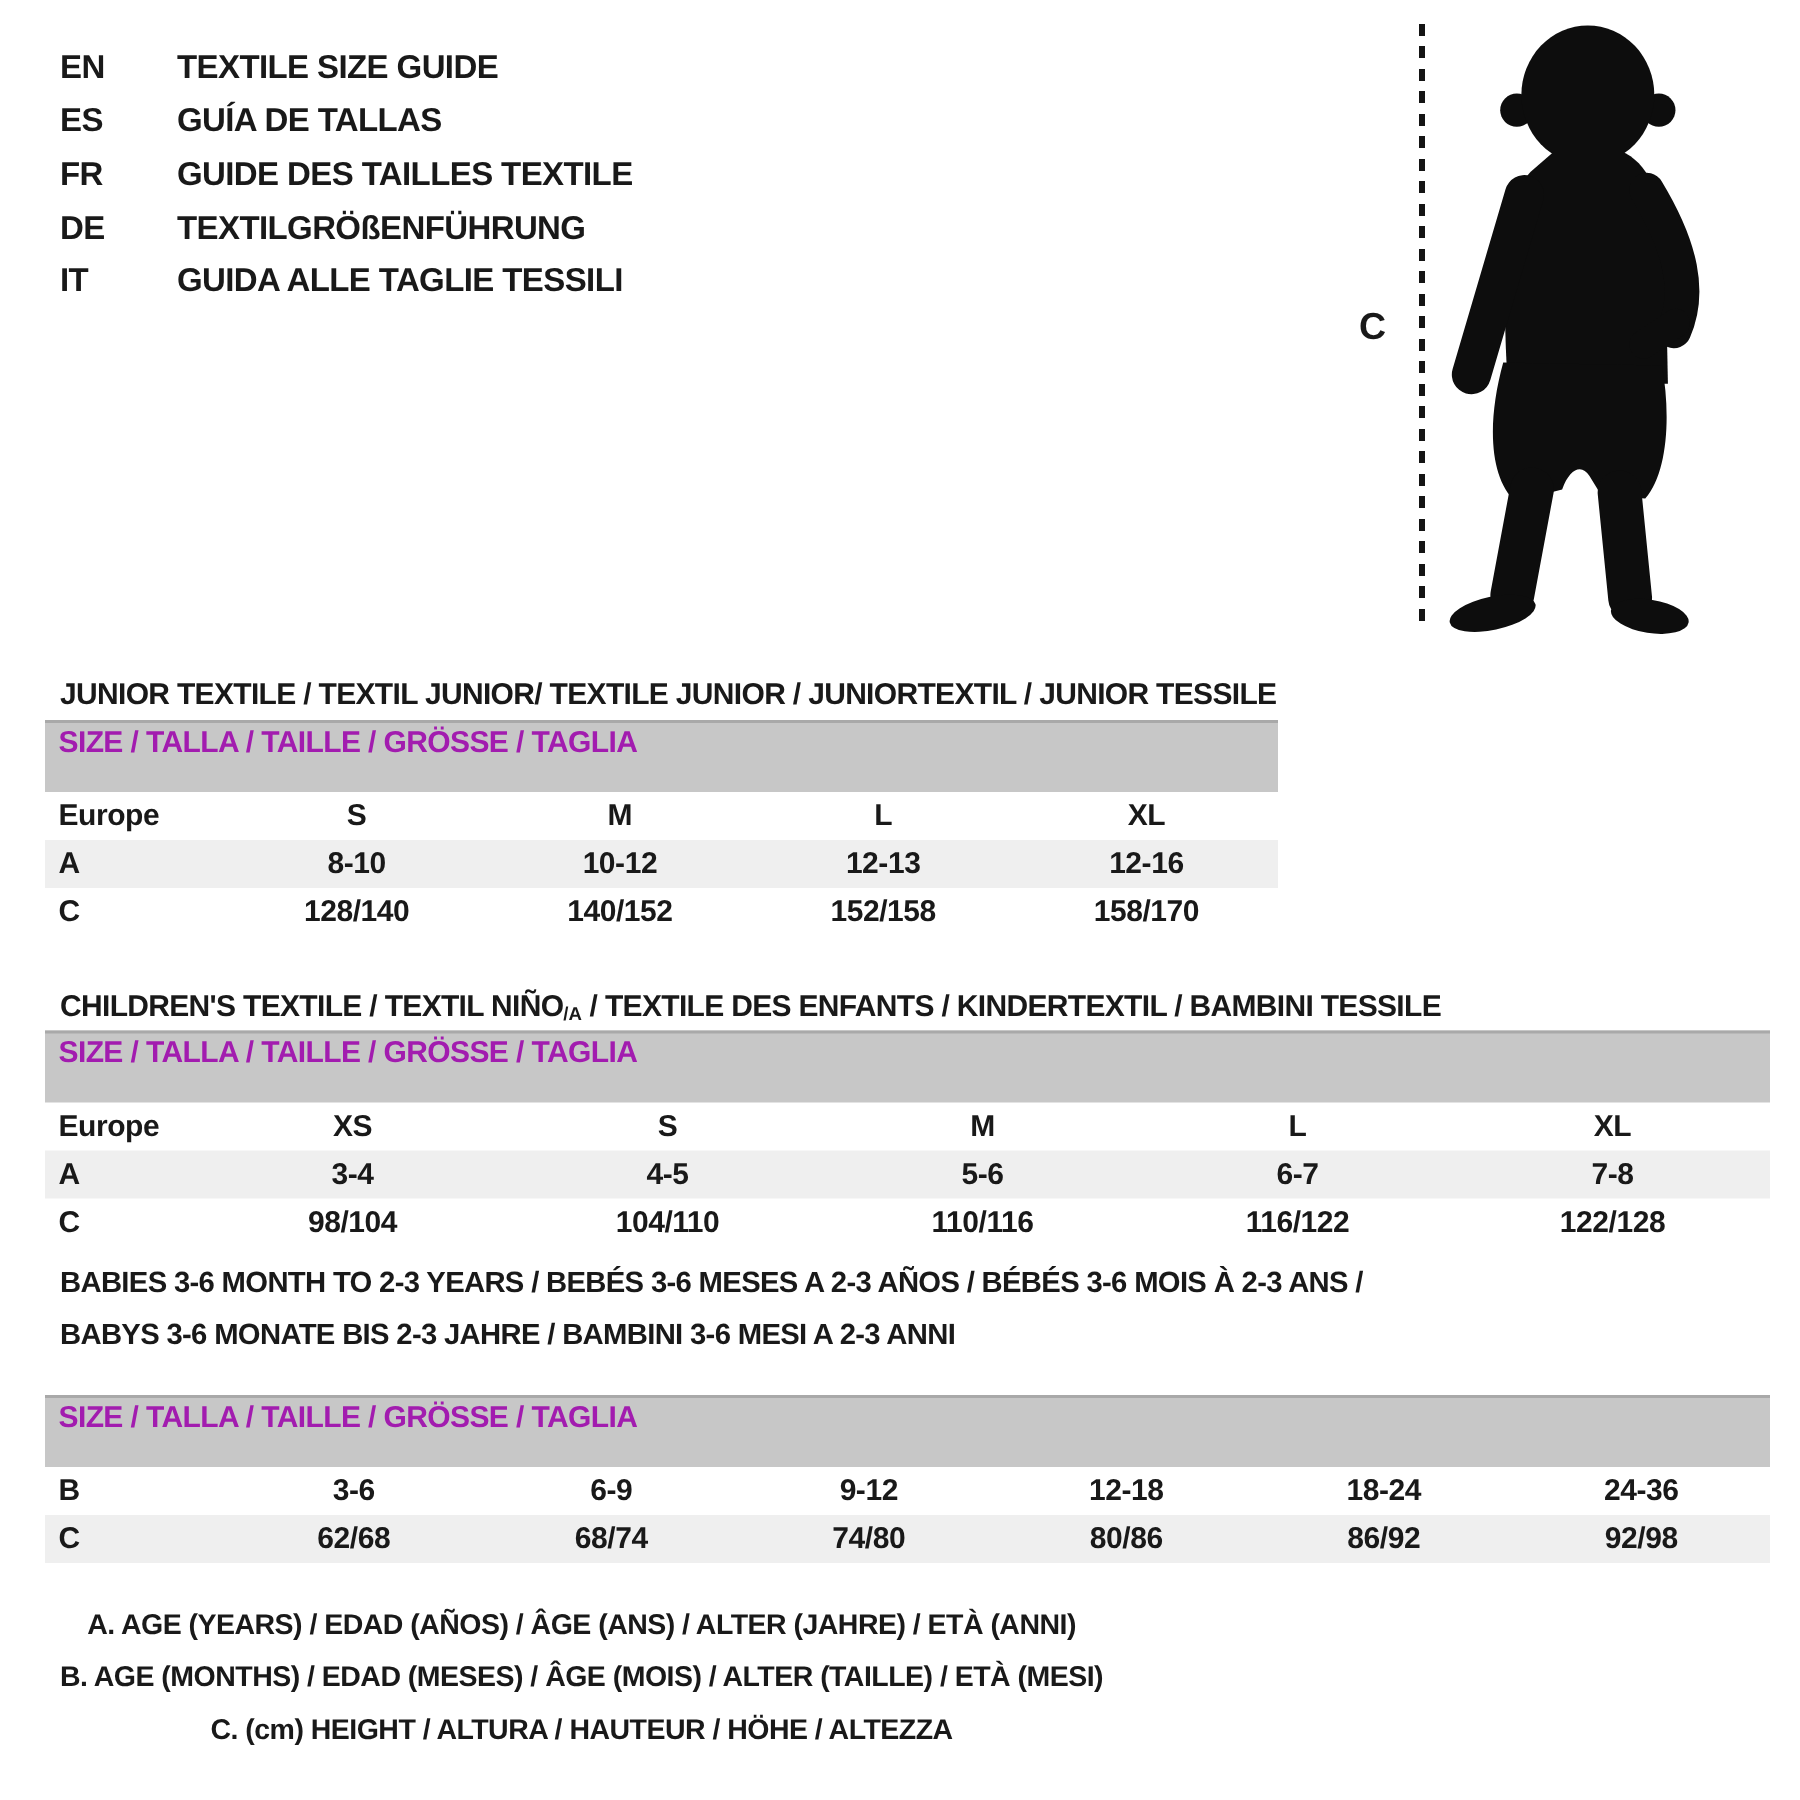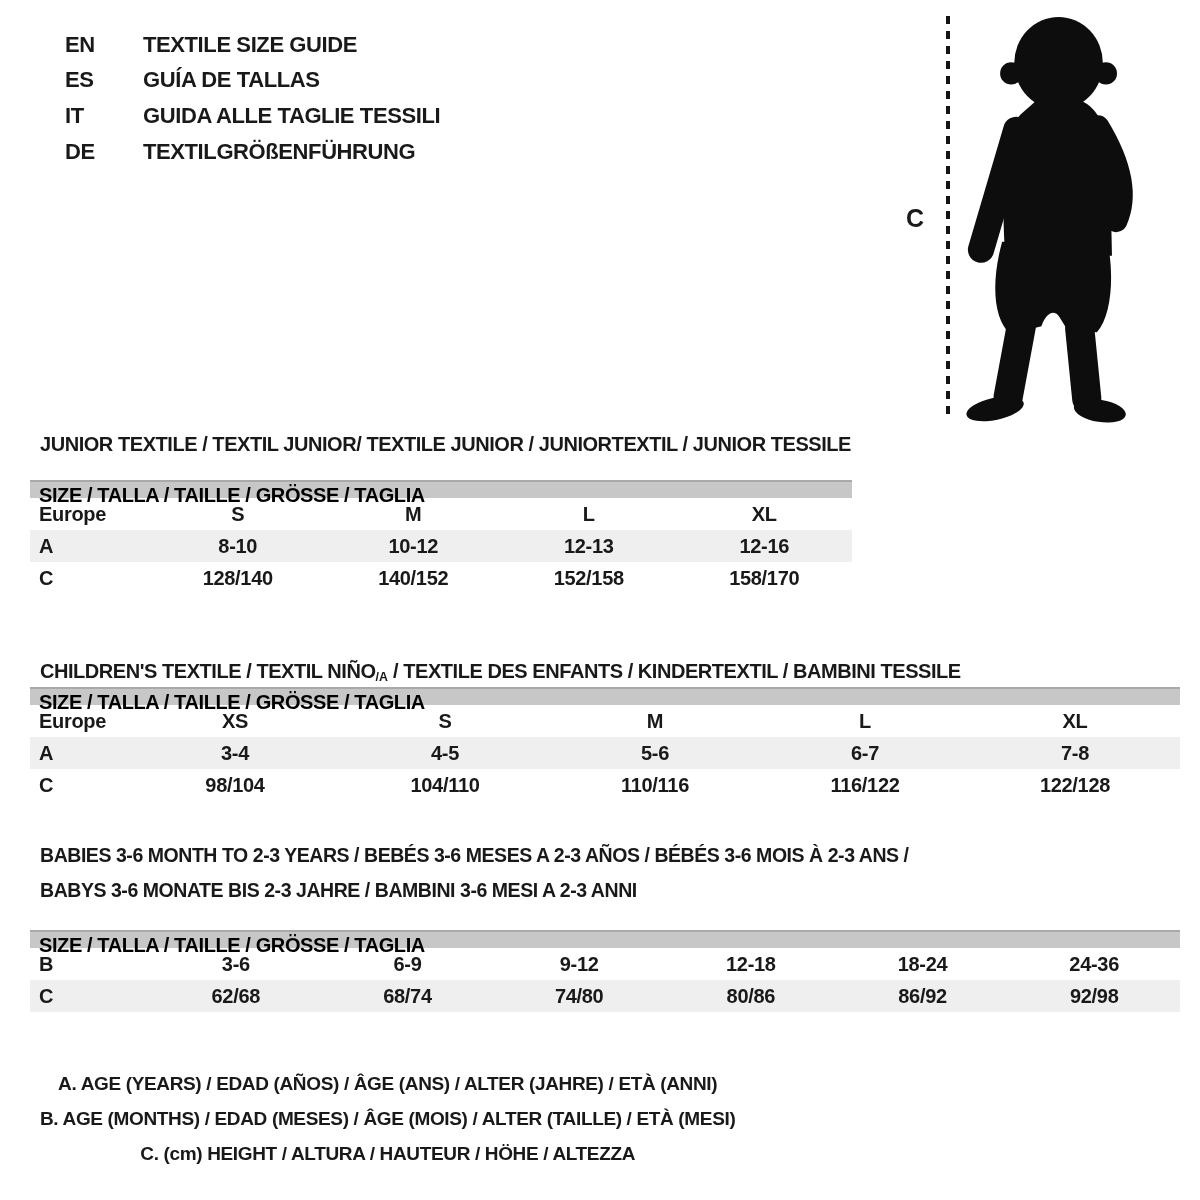--- a/index.html
+++ b/index.html
@@ -8,47 +8,47 @@
     position:relative;
     font-family:"Liberation Sans", sans-serif;
     font-weight:700;
     color:#191919;
     -webkit-font-smoothing:antialiased;
   }
 
   
   .lang-block { position:absolute; left:40px; top:27px; }
   .lang-row { display:flex; height:35.6px; align-items:center; font-size:22px; letter-spacing:-0.4px; }
-  .lang-code { width:78px; flex:0 0 78px;margin-left:25px; }
+  .lang-code { width:78px; flex:0 0 78px; }
   .lang-title { white-space:nowrap; }
 
   
   .measure-line {
     position:absolute; left:946px; top:16px; width:4px; height:402px;
     background:repeating-linear-gradient(to bottom, #141414 0 8px, transparent 8px 15px);
   }
   .measure-label { position:absolute; left:906px; top:204px; font-size:25px; }
   .baby-figure { position:absolute; left:956px; top:16px; width:190px; height:408px; }
 
   
   .section-heading { position:absolute; left:40px; font-size:20px; letter-spacing:-0.45px; white-space:nowrap; }
-  #junior-heading { top:433px; }
+  #junior-heading { top:452px; }
   #children-heading { top:636px;margin-top:24px; }
   #babies-heading { top:838px; font-size:19.5px; line-height:35px; }
   .sub-a { font-size:0.62em; vertical-align:-0.22em; letter-spacing:0; }
 
   
   .size-table { position:absolute; left:30px; --labelw:120px; }
   #junior-table   { top:480px; width:822px; }
   #children-table { top:687px; width:1150px; --labelw:100px; }
   #babies-table   { top:930px; width:1150px; }
 
   .size-bar {
-    height:18px; background:#c7c7c7; border-top:2px solid #a9a9a9;
-    padding-left:9px; font-size:20px; line-height:27px; color:#000000;
+    height:48px; background:#c7c7c7; border-top:2px solid #a9a9a9;
+    padding-left:9px; font-size:20px; line-height:27px; color:#a21caf;
     letter-spacing:-0.4px; white-space:nowrap;
   }
   .trow { display:flex; height:32px; align-items:center; font-size:20px; letter-spacing:-0.3px; }
   .trow.shaded { background:#efefef; }
   .cell { flex:1 1 0; text-align:center; white-space:nowrap; }
   .cell.label { flex:0 0 var(--labelw); width:var(--labelw); text-align:left; padding-left:9px; }
 
   
   .footnotes { position:absolute; left:40px; top:1066px; font-size:19px; line-height:35px; letter-spacing:-0.35px; }
   .footnote { white-space:nowrap;text-align:center; }
@@ -59,26 +59,30 @@
 <div class="lang-block">
   <div class="lang-row">
     <span class="lang-code">EN</span>
     <span class="lang-title">TEXTILE SIZE GUIDE</span>
   </div>
   <div class="lang-row">
     <span class="lang-code">ES</span>
     <span class="lang-title">GUÍA DE TALLAS</span>
   </div>
   <div class="lang-row">
+    <span class="lang-code">FR</span>
+    <span class="lang-title">GUIDE DES TAILLES TEXTILE</span>
+  </div>
+  <div class="lang-row">
+    <span class="lang-code">DE</span>
+    <span class="lang-title">TEXTILGRÖßENFÜHRUNG</span>
+  </div>
+  <div class="lang-row">
     <span class="lang-code">IT</span>
     <span class="lang-title">GUIDA ALLE TAGLIE TESSILI</span>
-  </div>
-  <div class="lang-row">
-    <span class="lang-code">DE</span>
-    <span class="lang-title">TEXTILGRÖßENFÜHRUNG</span>
   </div>
 </div>
 
 <div class="measure-line"></div>
 <div class="measure-label">C</div>
 <svg class="baby-figure" viewBox="0 0 185 405" xmlns="http://www.w3.org/2000/svg">
   <g fill="#0d0d0d" stroke="none">
 
     <circle cx="53" cy="57" r="11"></circle>
     <circle cx="147" cy="57" r="11"></circle>

